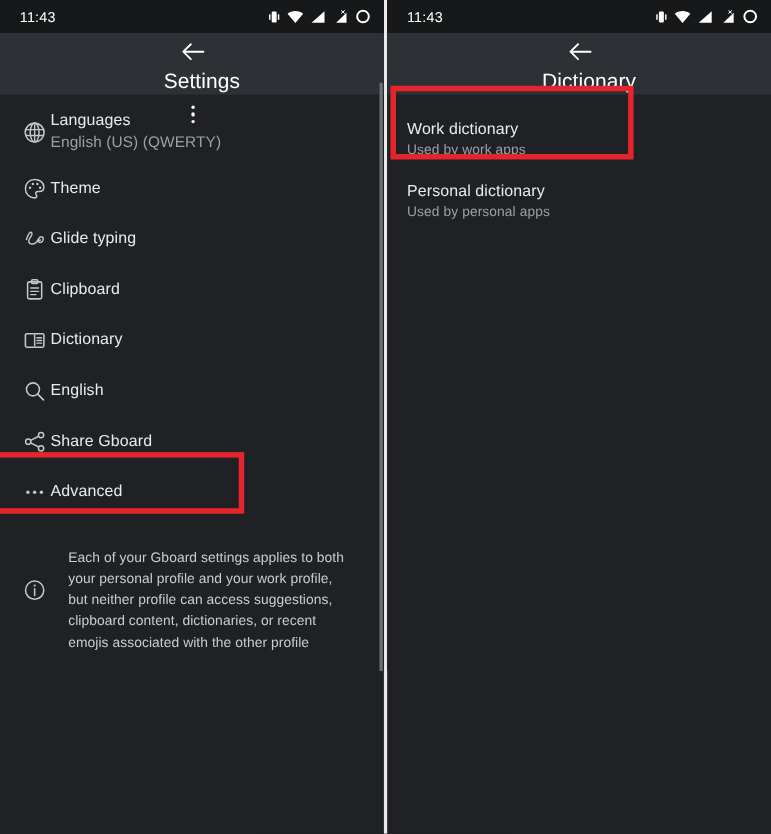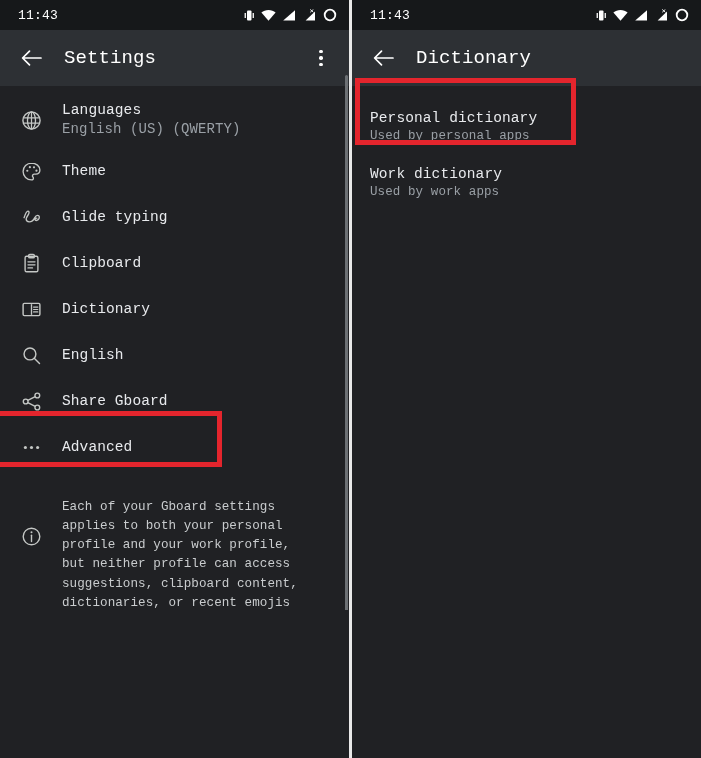--- a/index.html
+++ b/index.html
@@ -12,21 +12,20 @@
   .screen {
     position: relative;
     width: 701px; height: 758px;
     display: flex;
   }
   .panel {
     position: relative;
     height: 610px;
     background: #202124;
     overflow: hidden;
-    font-family: Liberation Mono, monospace;
   }
   .panel-left  { width: 349px; }
   .panel-divider { width: 3px; height: 758px; background: #e9e9e9; }
   .panel-right { width: 349px; }
 
   
   .statusbar {
     height: 30px;
     background: #16181a;
     display: flex;
@@ -42,20 +41,21 @@
   .status-icons { display: flex; align-items: center; gap: 6px; }
   .status-icons svg { display: block; }
 
   
   .appbar {
     height: 56px;
     background: #2d3034;
     display: flex;
     align-items: center;
     padding: 0 12px 0 14px;
+    flex-direction: column;
   }
   .appbar-back {
     width: 34px; height: 34px;
     display: flex; align-items: center; justify-content: center;
     flex: none;
   }
   .appbar-title {
     color: #ffffff;
     font-size: 19px;
     margin-left: 16px;
@@ -83,21 +83,21 @@
     align-items: center;
     padding-left: 16px;
   }
   .row-tall { height: 56px; align-items: center; }
   .row-icon {
     width: 30px; min-width: 30px;
     display: flex; align-items: center; justify-content: center;
     color: #c4c7c5;
   }
   .row-icon svg { display: block; }
-  .row-text { margin-left: 16px; line-height: 1.25; }
+  .row-text { line-height: 1.25; }
   .row-title {
     color: #e8eaed;
     font-size: 14.5px;
     letter-spacing: .1px;
   }
   .row-sub {
     color: #9aa0a6;
     font-size: 14px;
     margin-top: 2px;
     letter-spacing: .1px;
@@ -395,25 +395,25 @@
       <div class="appbar-back">
         <svg width="21" height="18" viewBox="0 0 21 18">
             <path d="M20 9H2 M8.5 2.2 1.6 9l6.9 6.8" stroke="#fff" stroke-width="1.7" fill="none" stroke-linecap="round" stroke-linejoin="round"></path>
           </svg>
       </div>
       <div class="appbar-title">Dictionary</div>
     </div>
 
     <div class="rlist">
       <div class="rrow">
+        <div class="rrow-title">Work dictionary</div>
+        <div class="rrow-sub">Used by work apps</div>
+      </div>
+      <div class="rrow">
         <div class="rrow-title">Personal dictionary</div>
         <div class="rrow-sub">Used by personal apps</div>
       </div>
-      <div class="rrow">
-        <div class="rrow-title">Work dictionary</div>
-        <div class="rrow-sub">Used by work apps</div>
-      </div>
     </div>
 
     <div class="redbox" id="redbox-personal"></div>
   </div>
 
 </div>
 
 </body></html>

